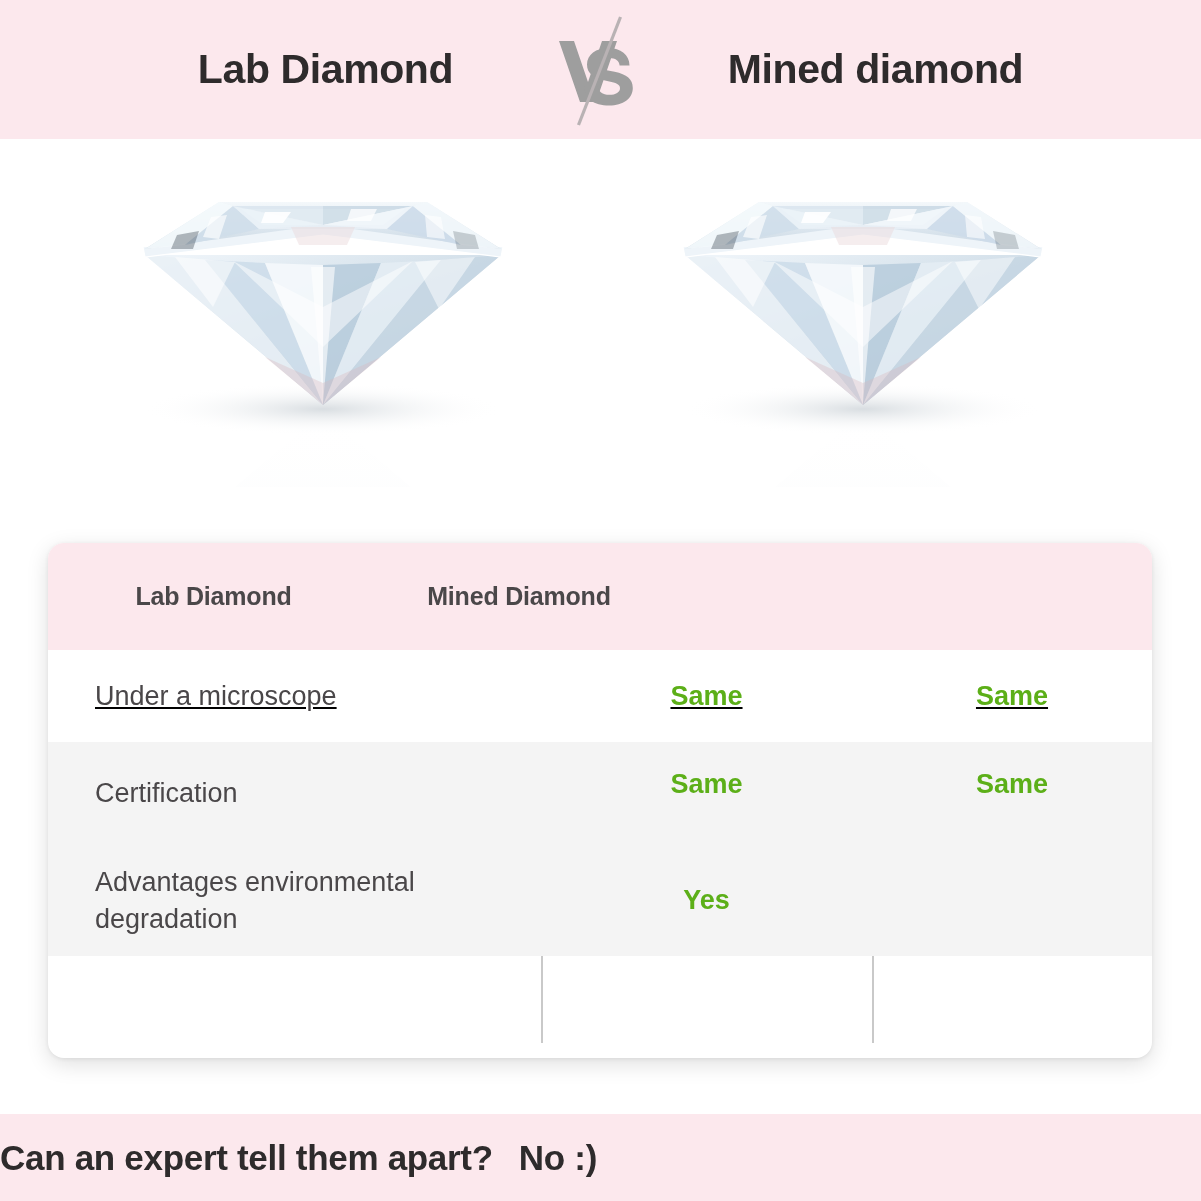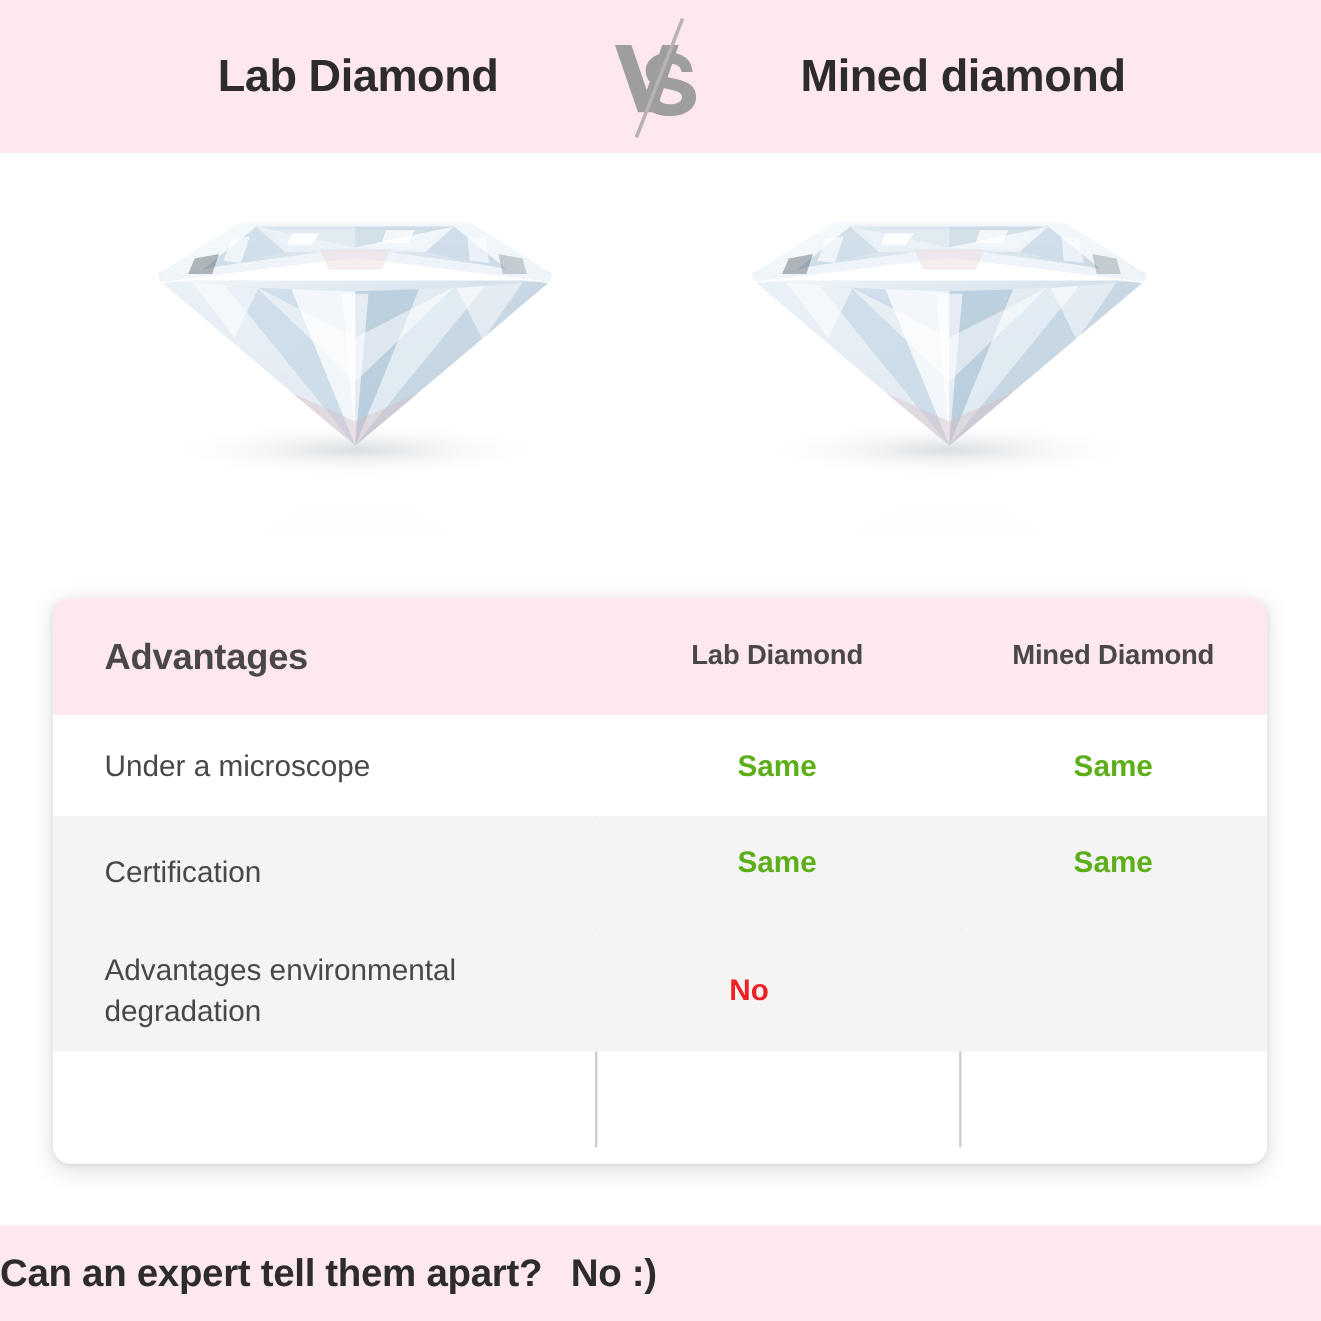--- a/index.html
+++ b/index.html
@@ -133,21 +133,21 @@
     font-size: 25px;
     font-weight: bold;
     color: #4a4749;
     letter-spacing: -0.2px;
     white-space: nowrap;
   }
 
   
   .row.body       { background: #ffffff; }
   .row.body.alt   { background: #f4f4f4; }
-  .row.r1 { height: 92px; }
+  .row.r1 { height: 92px; text-decoration: underline; }
   .row.r2 { height: 103px; text-align: right; }
   .row.r3 { height: 102px; }
   .row.r4 { height: 111px; }
 
   .label-text {
     font-size: 27px;
     color: #4a4749;
     line-height: 1.35;
   }
   .val {
@@ -361,23 +361,20 @@
     </svg>
   </div>
 </div>
 
 <div class="card">
 
   <div class="divider d1"></div>
   <div class="divider d2"></div>
 
   <div class="row header">
-    <div class="cell-label">
-      <span class="hdr-main">Advantages</span>
-    </div>
     <div class="cell-a">
       <span class="hdr-sub">Lab Diamond</span>
     </div>
     <div class="cell-b">
       <span class="hdr-sub">Mined Diamond</span>
     </div>
   </div>
 
   <div class="row body r1">
     <div class="cell-label">
@@ -401,22 +398,22 @@
     <div class="cell-b raise">
       <span class="val good">Same</span>
     </div>
   </div>
 
 
   <div class="row body alt r4">
     <div class="cell-label">
       <span class="label-text">Advantages environmental degradation</span>
     </div>
-    <div class="cell-b">
-      <span class="val bad">No</span>
+    <div class="cell-a">
+      <span class="val good">Yes</span>
     </div>
   </div>
 </div>
 
 <div class="bottom-banner">
   <div class="footer-text">
     <span>Can an expert tell them apart?</span>
     <span>No :)</span>
   </div>
 </div>

